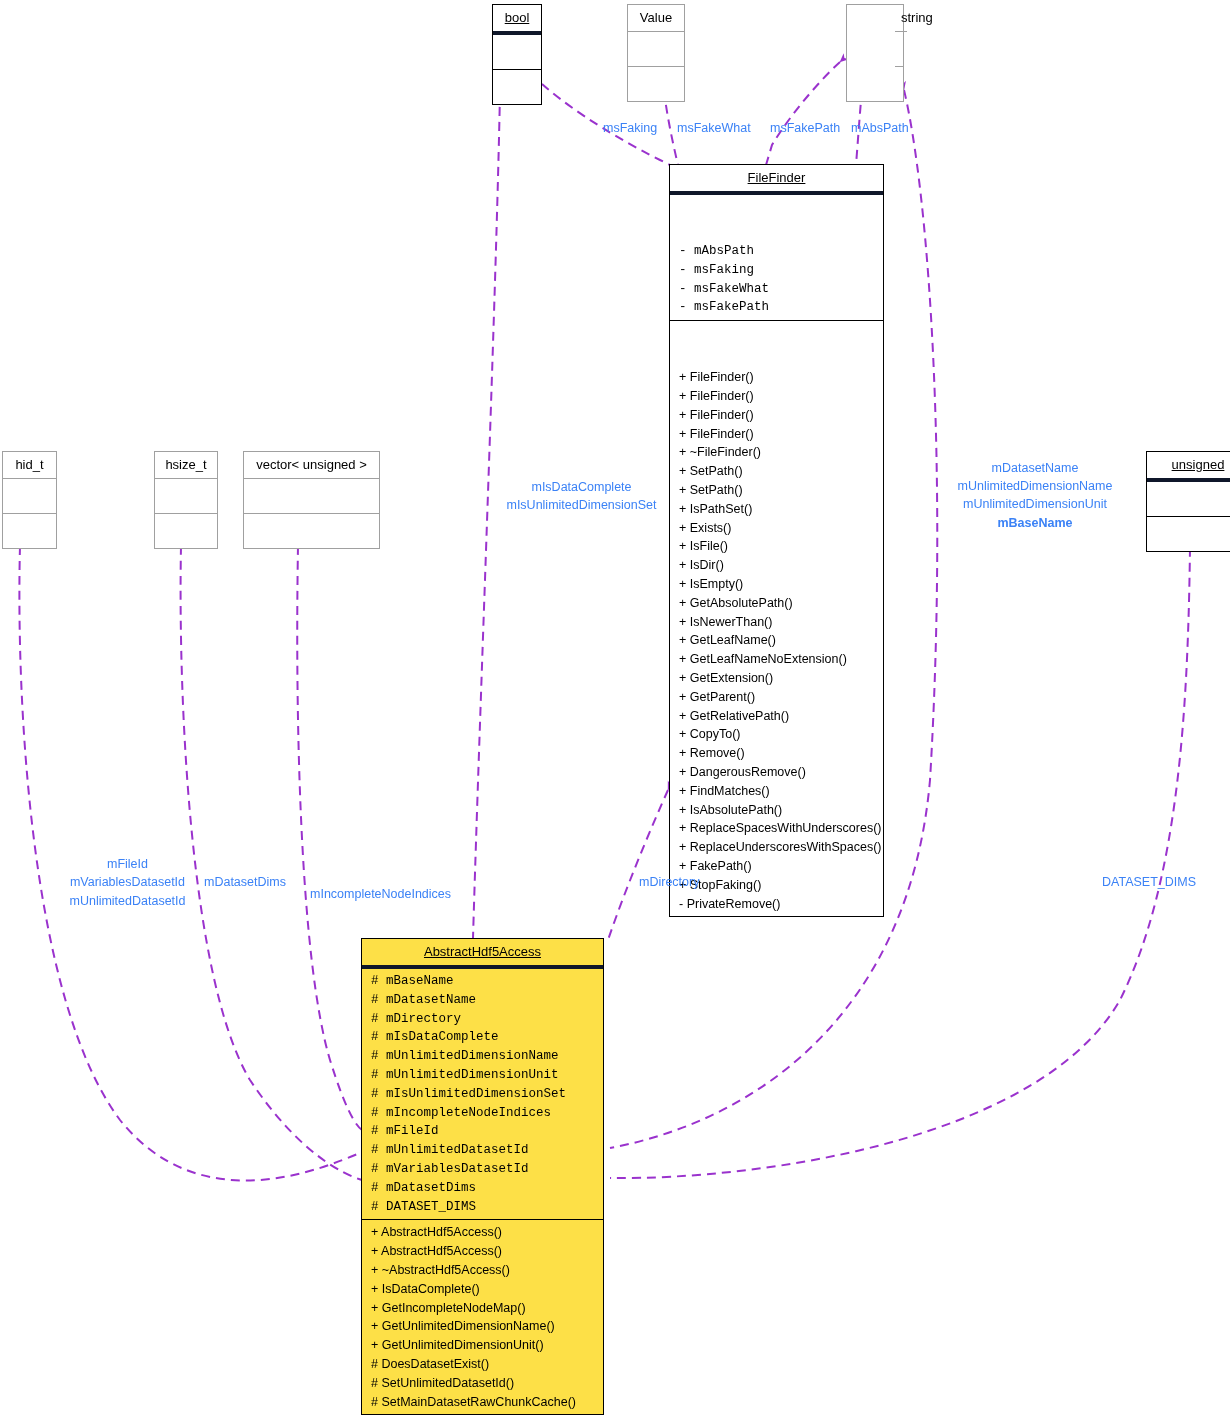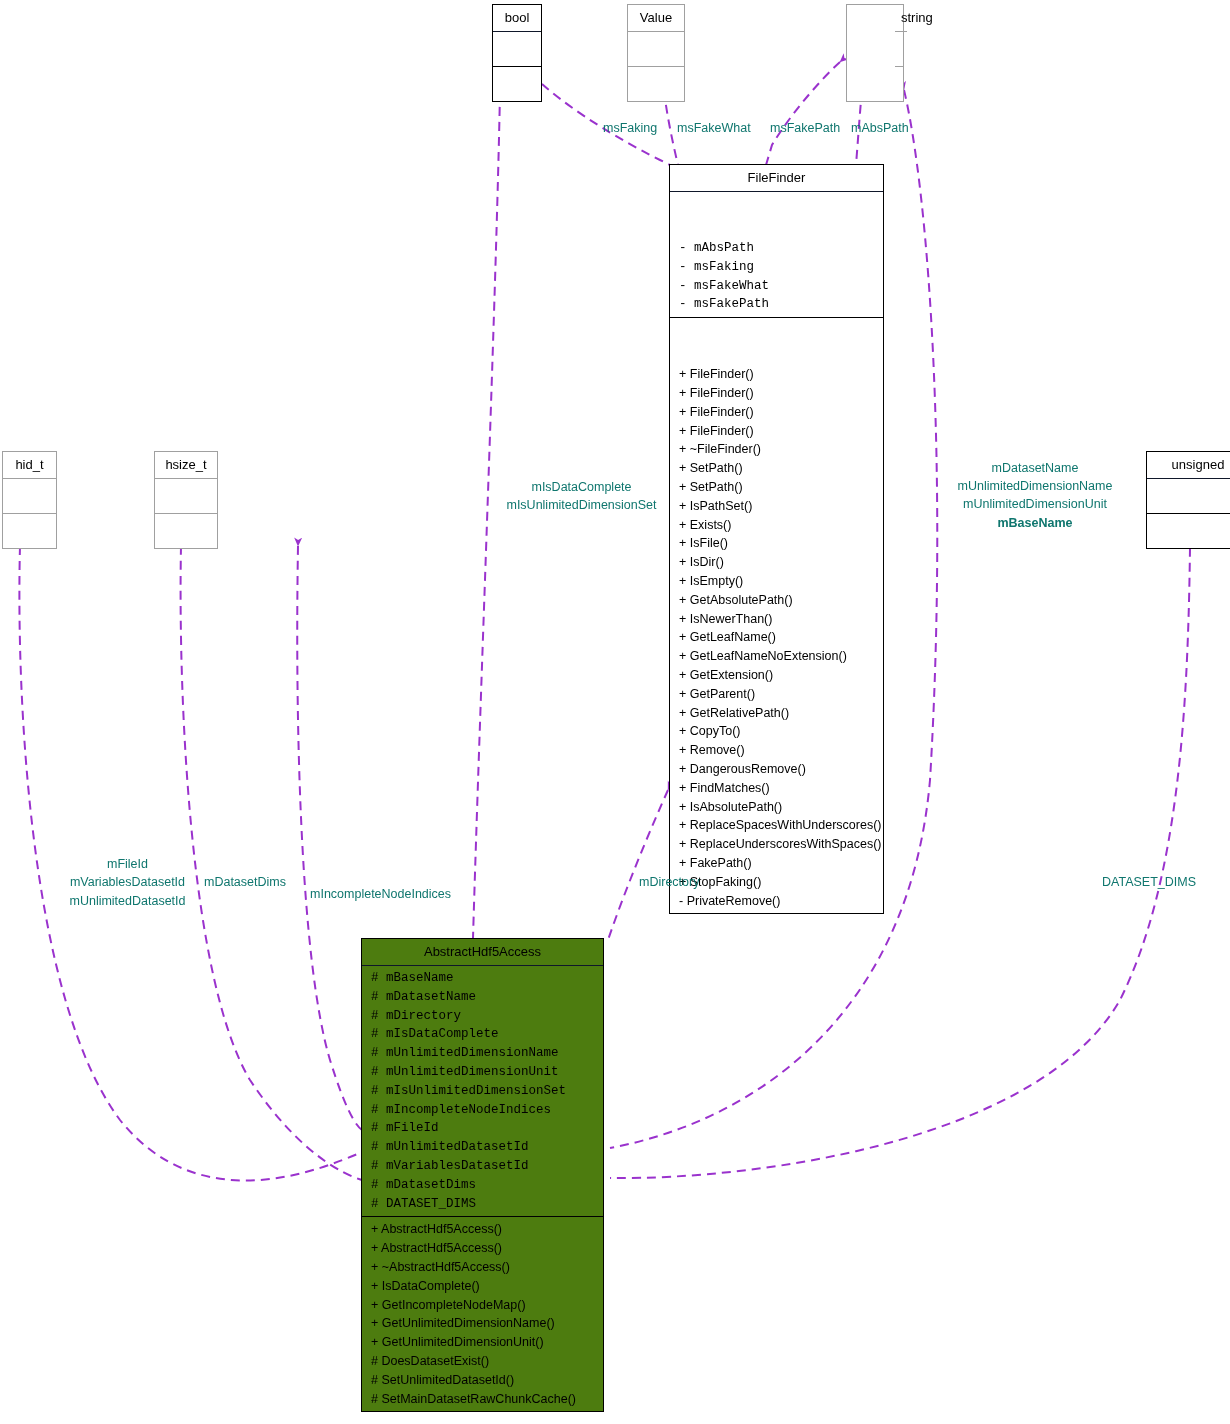--- a/index.html
+++ b/index.html
@@ -32,32 +32,32 @@
     box-sizing: border-box;
     background: #ffffff;
     border: 1px solid #a0a0a0;
     display: flex;
     flex-direction: column;
   }
   .uml-box.black {
     border-color: #000000;
   }
   .uml-box.filled {
-    background: #4d7c0f;
+    background: #fde047;
   }
   .uml-title {
     text-align: center;
     font-size: 13px;
     color: #000;
     padding: 5px 6px 5px 6px;
     border-bottom: 1px solid #a0a0a0;
     white-space: nowrap;
     line-height: 16px;
   }
-  .uml-box.black > .uml-title { border-bottom: 1px solid #0f172a; }
+  .uml-box.black > .uml-title { border-bottom: 4px solid #0f172a; text-decoration: underline; }
   .uml-attrs {
     border-bottom: 1px solid #a0a0a0;
     padding: 3px 0 3px 0;
   }
   .uml-box.black > .uml-attrs { border-bottom: 1px solid #000; font-family: Liberation Mono, monospace; }
   .uml-ops {
     padding: 3px 0 3px 0;
   }
   .uml-row {
     font-size: 12.5px;
@@ -66,21 +66,21 @@
     padding-left: 9px;
     white-space: nowrap;
   }
   .empty-compartment {
     height: 28px;
   }
   .edge-label {
     position: absolute;
     font-size: 12.5px;
     line-height: 18.5px;
-    color: #0f766e;
+    color: #3b82f6;
     white-space: nowrap;
   }
   .ctr { text-align: center; }
 </style>
 </head>
 <body>
 
 <div id="canvas">
 
   <svg class="edges" viewBox="0 0 1230 1424">
@@ -136,20 +136,25 @@
     <div class="uml-attrs empty-compartment"></div>
     <div class="uml-ops empty-compartment"></div>
   </div>
 
   <div class="uml-box" style="left:154px; top:451px; width:64px;">
     <div class="uml-title">hsize_t</div>
     <div class="uml-attrs empty-compartment"></div>
     <div class="uml-ops empty-compartment"></div>
   </div>
 
+  <div class="uml-box" style="left:243px; top:451px; width:137px;">
+    <div class="uml-title">vector&lt; unsigned &gt;</div>
+    <div class="uml-attrs empty-compartment"></div>
+    <div class="uml-ops empty-compartment"></div>
+  </div>
 
   <div class="uml-box black" style="left:1146px; top:451px; width:104px;">
     <div class="uml-title">unsigned</div>
     <div class="uml-attrs empty-compartment"></div>
     <div class="uml-ops empty-compartment"></div>
   </div>
 
   <div class="uml-box black" style="left:669px; top:164px; width:215px;gap:44px;">
     <div class="uml-title">FileFinder</div>
     <div class="uml-attrs">

